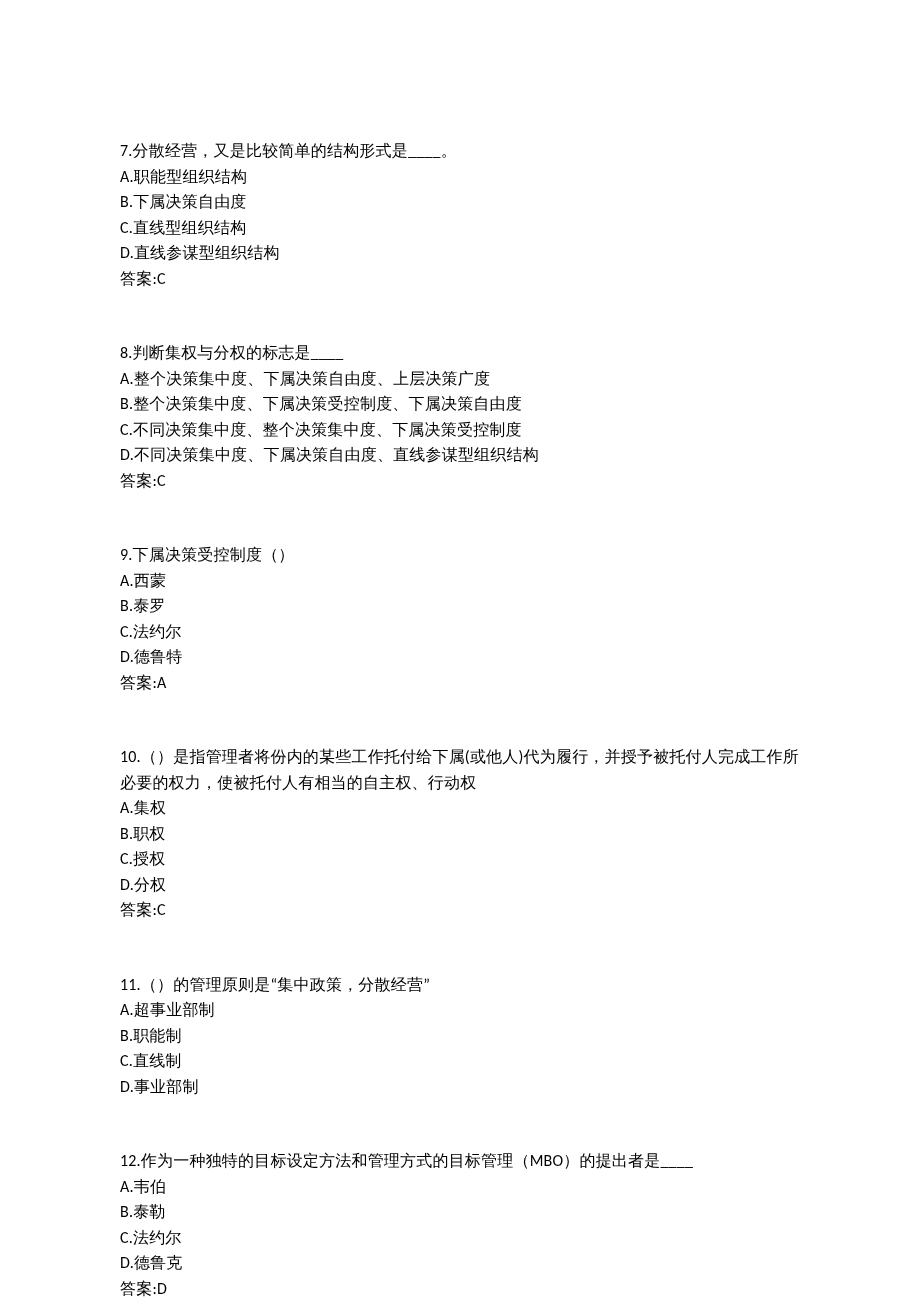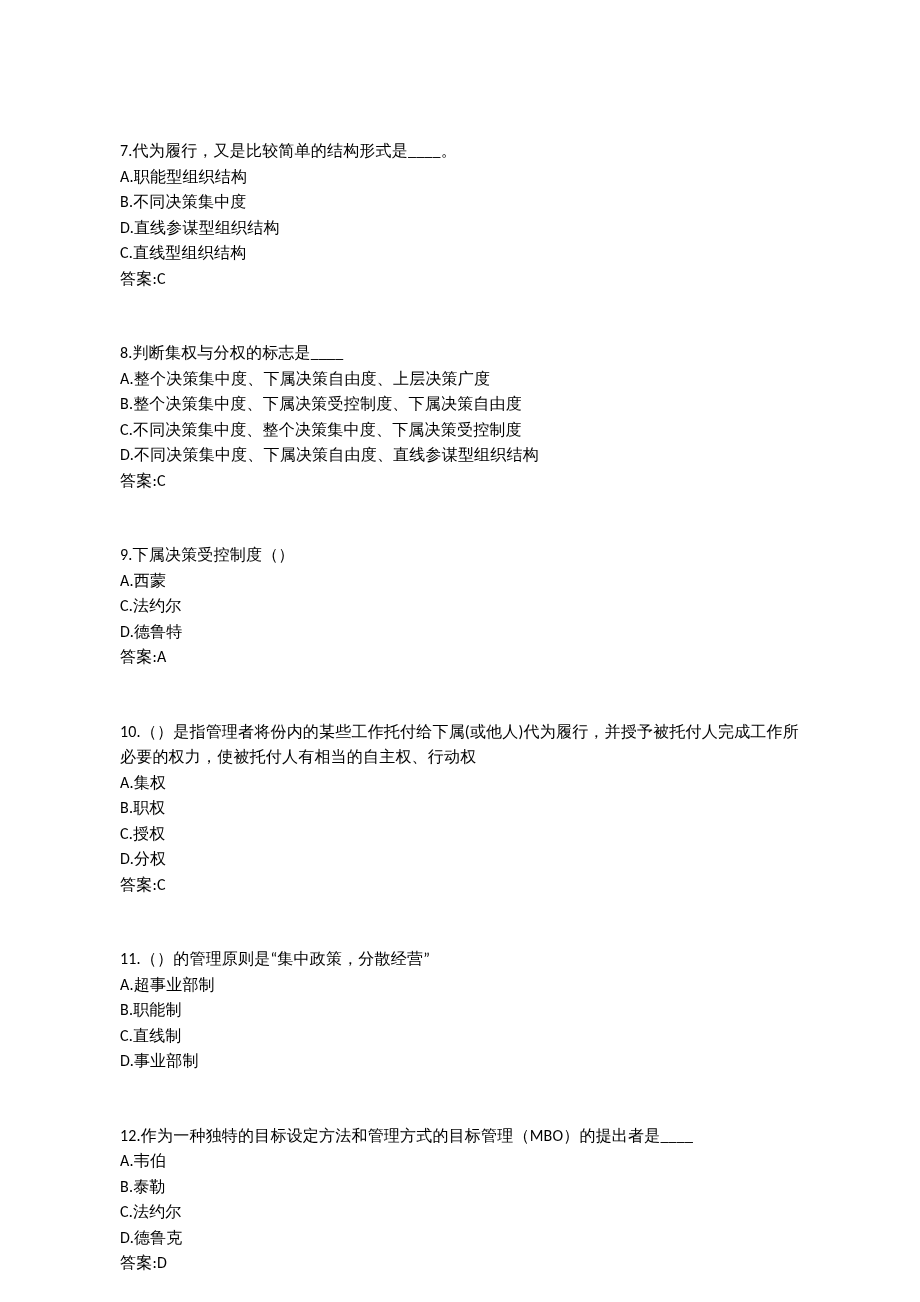--- a/index.html
+++ b/index.html
@@ -18,40 +18,41 @@
   .q-stem{}
   .opt{}
   .ans{}
 </style>
 </head>
 <body>
 
 <div class="page">
 
   <div class="question">
-    <div class="q-stem"><span>7.</span><span>代为履行，又是比较简单的结构形式是____。</span></div>
+    <div class="q-stem"><span>7.</span><span>分散经营，又是比较简单的结构形式是____。</span></div>
     <div class="opt">A.职能型组织结构</div>
-    <div class="opt">B.不同决策集中度</div>
+    <div class="opt">B.下属决策自由度</div>
+    <div class="opt">C.直线型组织结构</div>
     <div class="opt">D.直线参谋型组织结构</div>
-    <div class="opt">C.直线型组织结构</div>
     <div class="ans">答案:C</div>
   </div>
 
   <div class="question">
     <div class="q-stem"><span>8.</span><span>判断集权与分权的标志是____</span></div>
     <div class="opt">A.整个决策集中度、下属决策自由度、上层决策广度</div>
     <div class="opt">B.整个决策集中度、下属决策受控制度、下属决策自由度</div>
     <div class="opt">C.不同决策集中度、整个决策集中度、下属决策受控制度</div>
     <div class="opt">D.不同决策集中度、下属决策自由度、直线参谋型组织结构</div>
     <div class="ans">答案:C</div>
   </div>
 
   <div class="question">
     <div class="q-stem"><span>9.</span><span>下属决策受控制度（）</span></div>
     <div class="opt">A.西蒙</div>
+    <div class="opt">B.泰罗</div>
     <div class="opt">C.法约尔</div>
     <div class="opt">D.德鲁特</div>
     <div class="ans">答案:A</div>
   </div>
 
   <div class="question">
     <div class="q-stem"><span>10.</span><span>（）是指管理者将份内的某些工作托付给下属(或他人)代为履行，并授予被托付人完成工作所必要的权力，使被托付人有相当的自主权、行动权</span></div>
     <div class="opt">A.集权</div>
     <div class="opt">B.职权</div>
     <div class="opt">C.授权</div>

